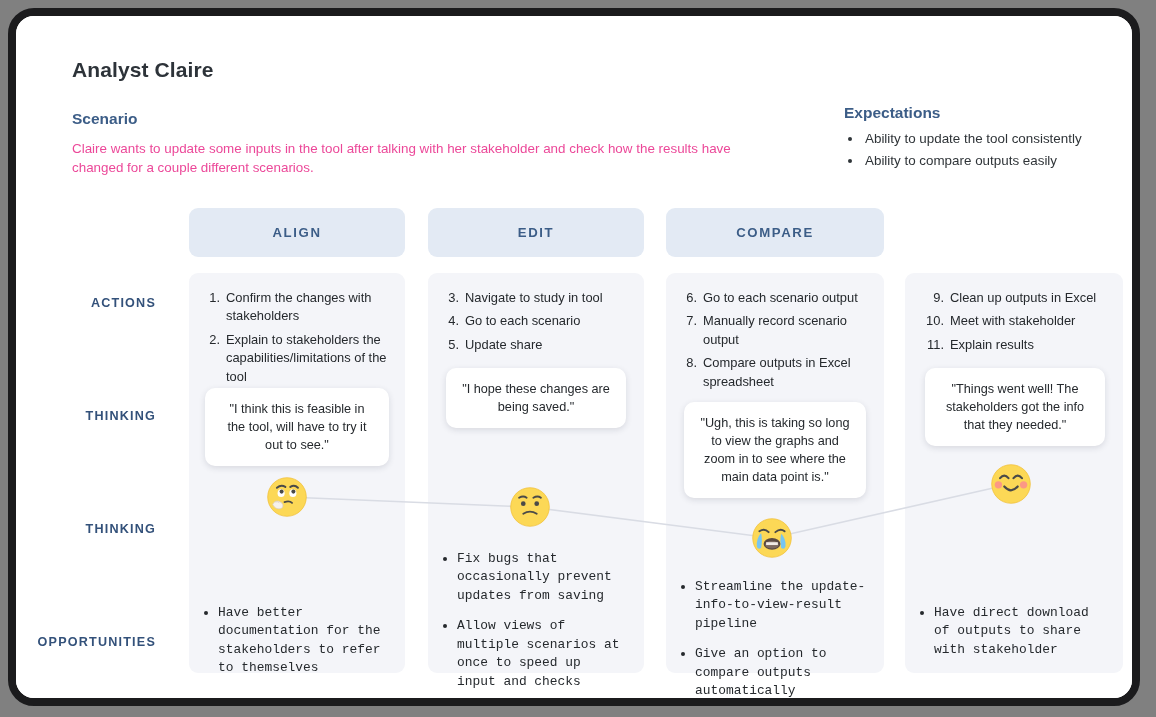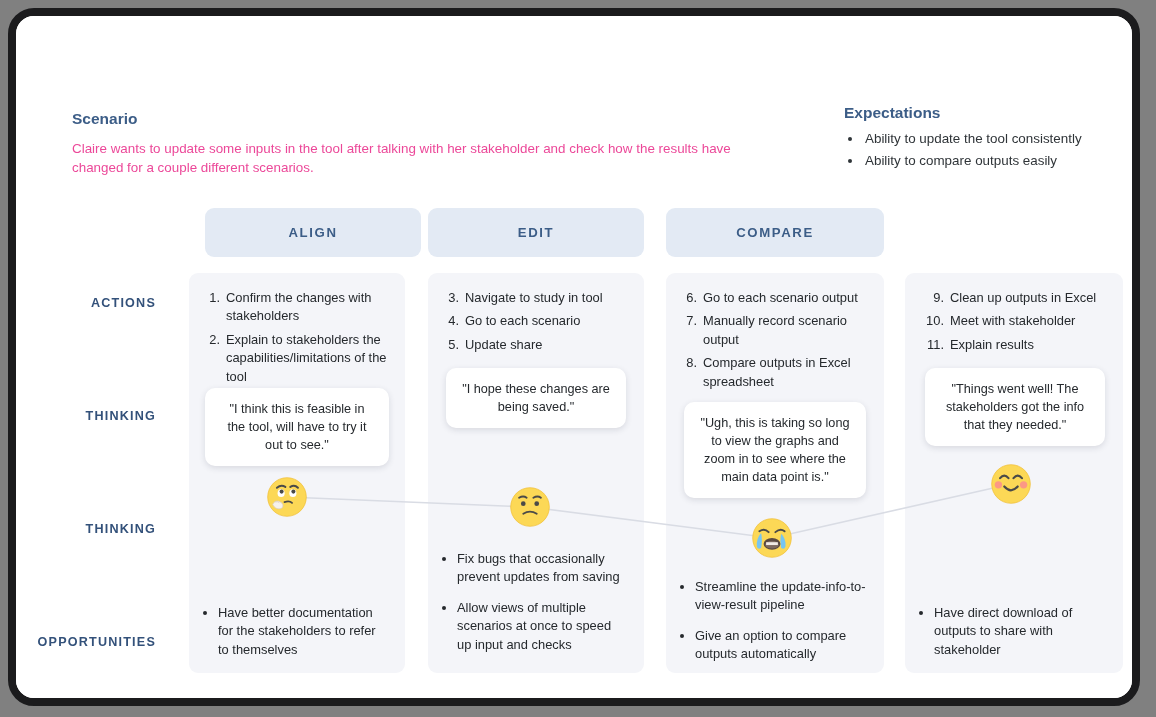--- a/index.html
+++ b/index.html
@@ -128,40 +128,42 @@
     text-align: center;
     padding: 12px 14px;
   }
 
   .opps {
     position: absolute;
     margin: 0; padding-left: 15px;
     font-size: 12.9px;
     color: #25292d;
     line-height: 1.43;
+    font-family: Liberation Mono, monospace;
   }
   .opps li { margin-bottom: 12px; }
   .opps li:last-child { margin-bottom: 0; }
 
   
   .emoji {
     position: absolute;
     width: 42px; height: 42px;
     z-index: 4;
   }
   .emoji svg { display: block; width: 42px; height: 42px; }
 
   #feel-line { position: absolute; left: 0; top: 0; width: 1116px; height: 682px; z-index: 2; pointer-events: none; }
 </style>
 </head>
 <body>
 
 <div id="frame">
   <div id="canvas">
 
+    <div id="page-title">Analyst Claire</div>
 
     <div id="scenario-block">
       <div class="sec-head">Scenario</div>
       <div id="scenario-body">Claire wants to update some inputs in the tool after talking with her stakeholder and check how the results have changed for a couple different scenarios.</div>
     </div>
 
     <div id="expect-block">
       <div class="sec-head">Expectations</div>
       <ul id="expect-list">
           <li>Ability to update the tool consistently</li>
@@ -174,21 +176,21 @@
     </svg>
 
     <div id="grid">
 
       <div class="row-label" id="row-actions">ACTIONS</div>
       <div class="row-label" id="row-thinking">THINKING</div>
       <div class="row-label" id="row-feeling">THINKING</div>
       <div class="row-label" id="row-opportunities">OPPORTUNITIES</div>
 
       <div id="cols"></div>
-    <div class="col-head" style="left: 173px; width: 216px; margin-left: 16px;">ALIGN</div>
+    <div class="col-head" style="left: 173px; width: 216px;">ALIGN</div>
         <div class="col-body" style="left: 173px; width: 216px;"></div>
         <ul class="actions-list" style="left: 190px; top: 273px; width: 186px;">
           <li>
             <span class="num" style="min-width: 14px;">1.</span>
             <span>Confirm the changes with stakeholders</span>
           </li>
           <li>
             <span class="num" style="min-width: 14px;">2.</span>
             <span>Explain to stakeholders the capabilities/limitations of the tool</span>
           </li>

